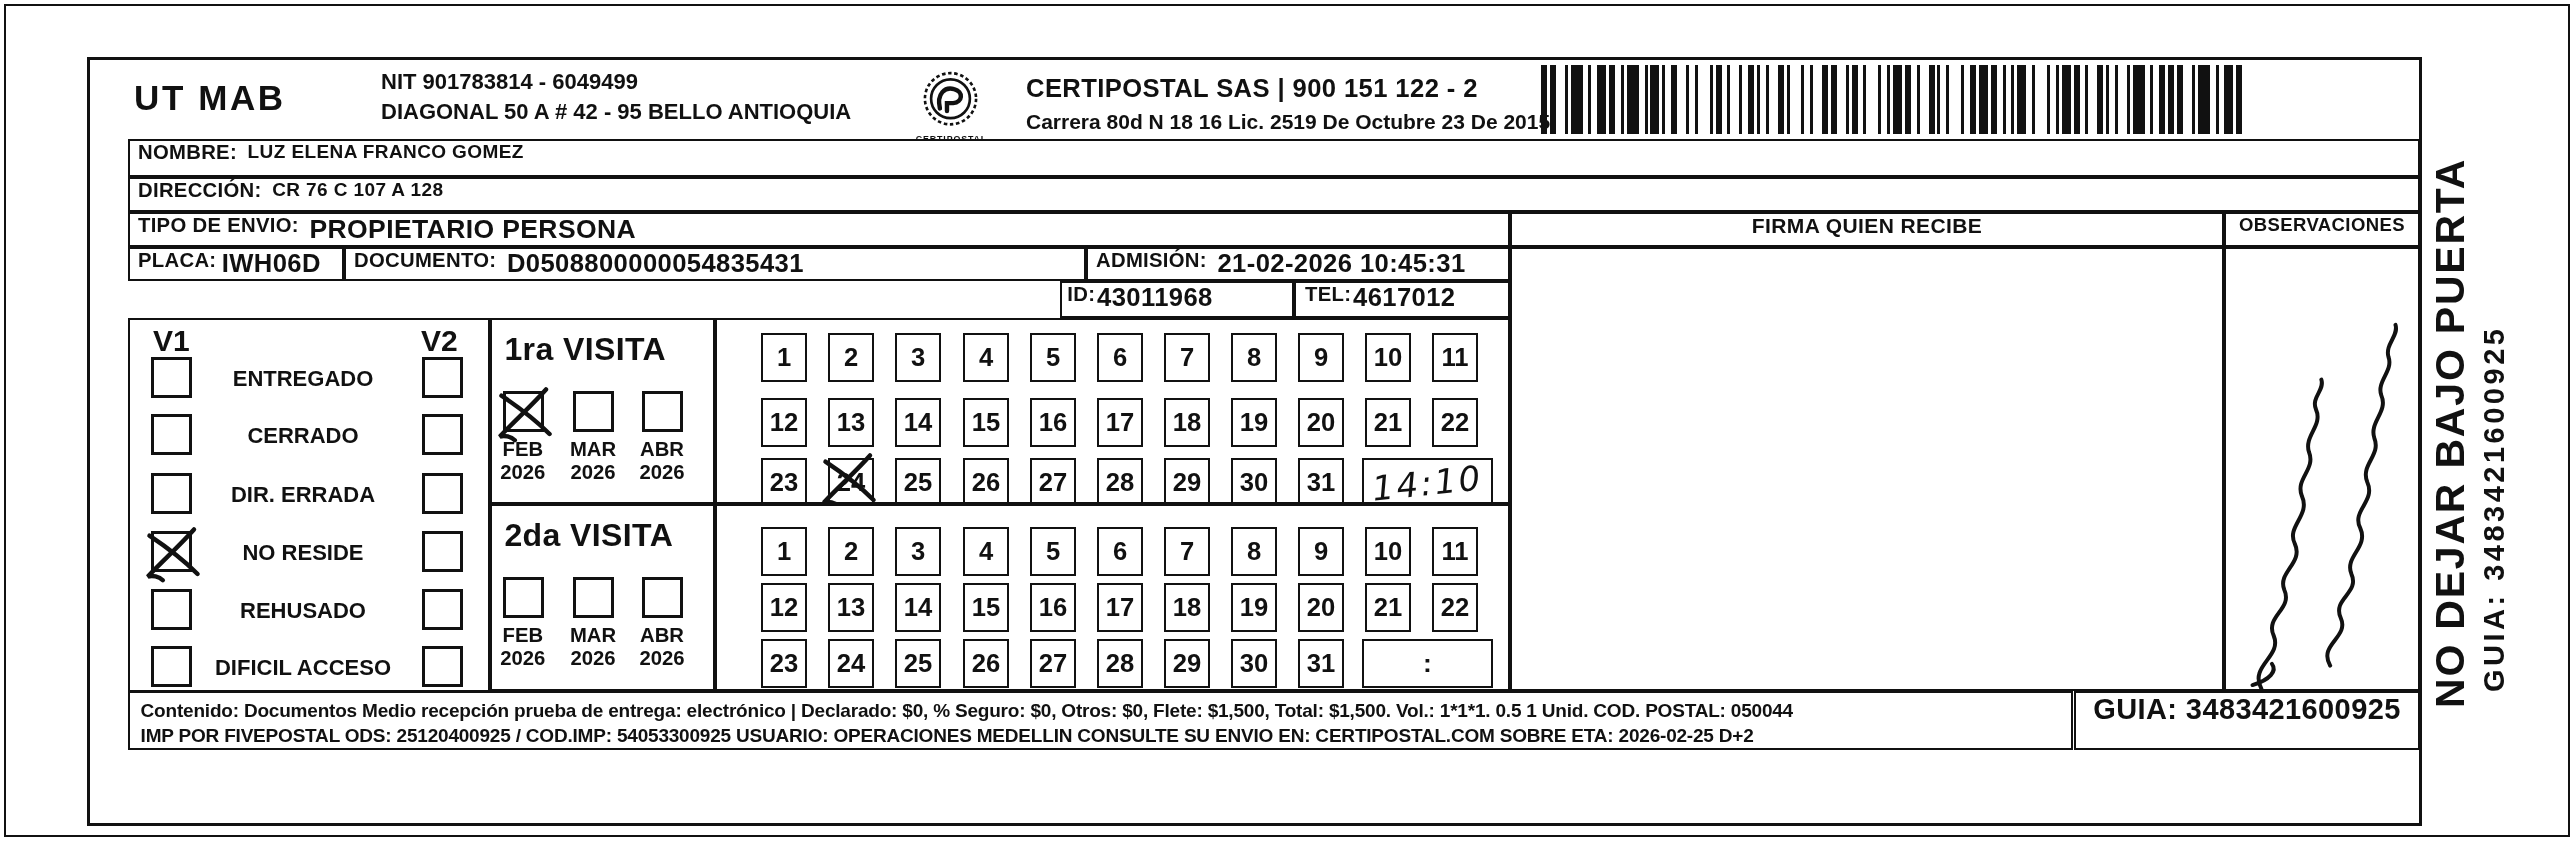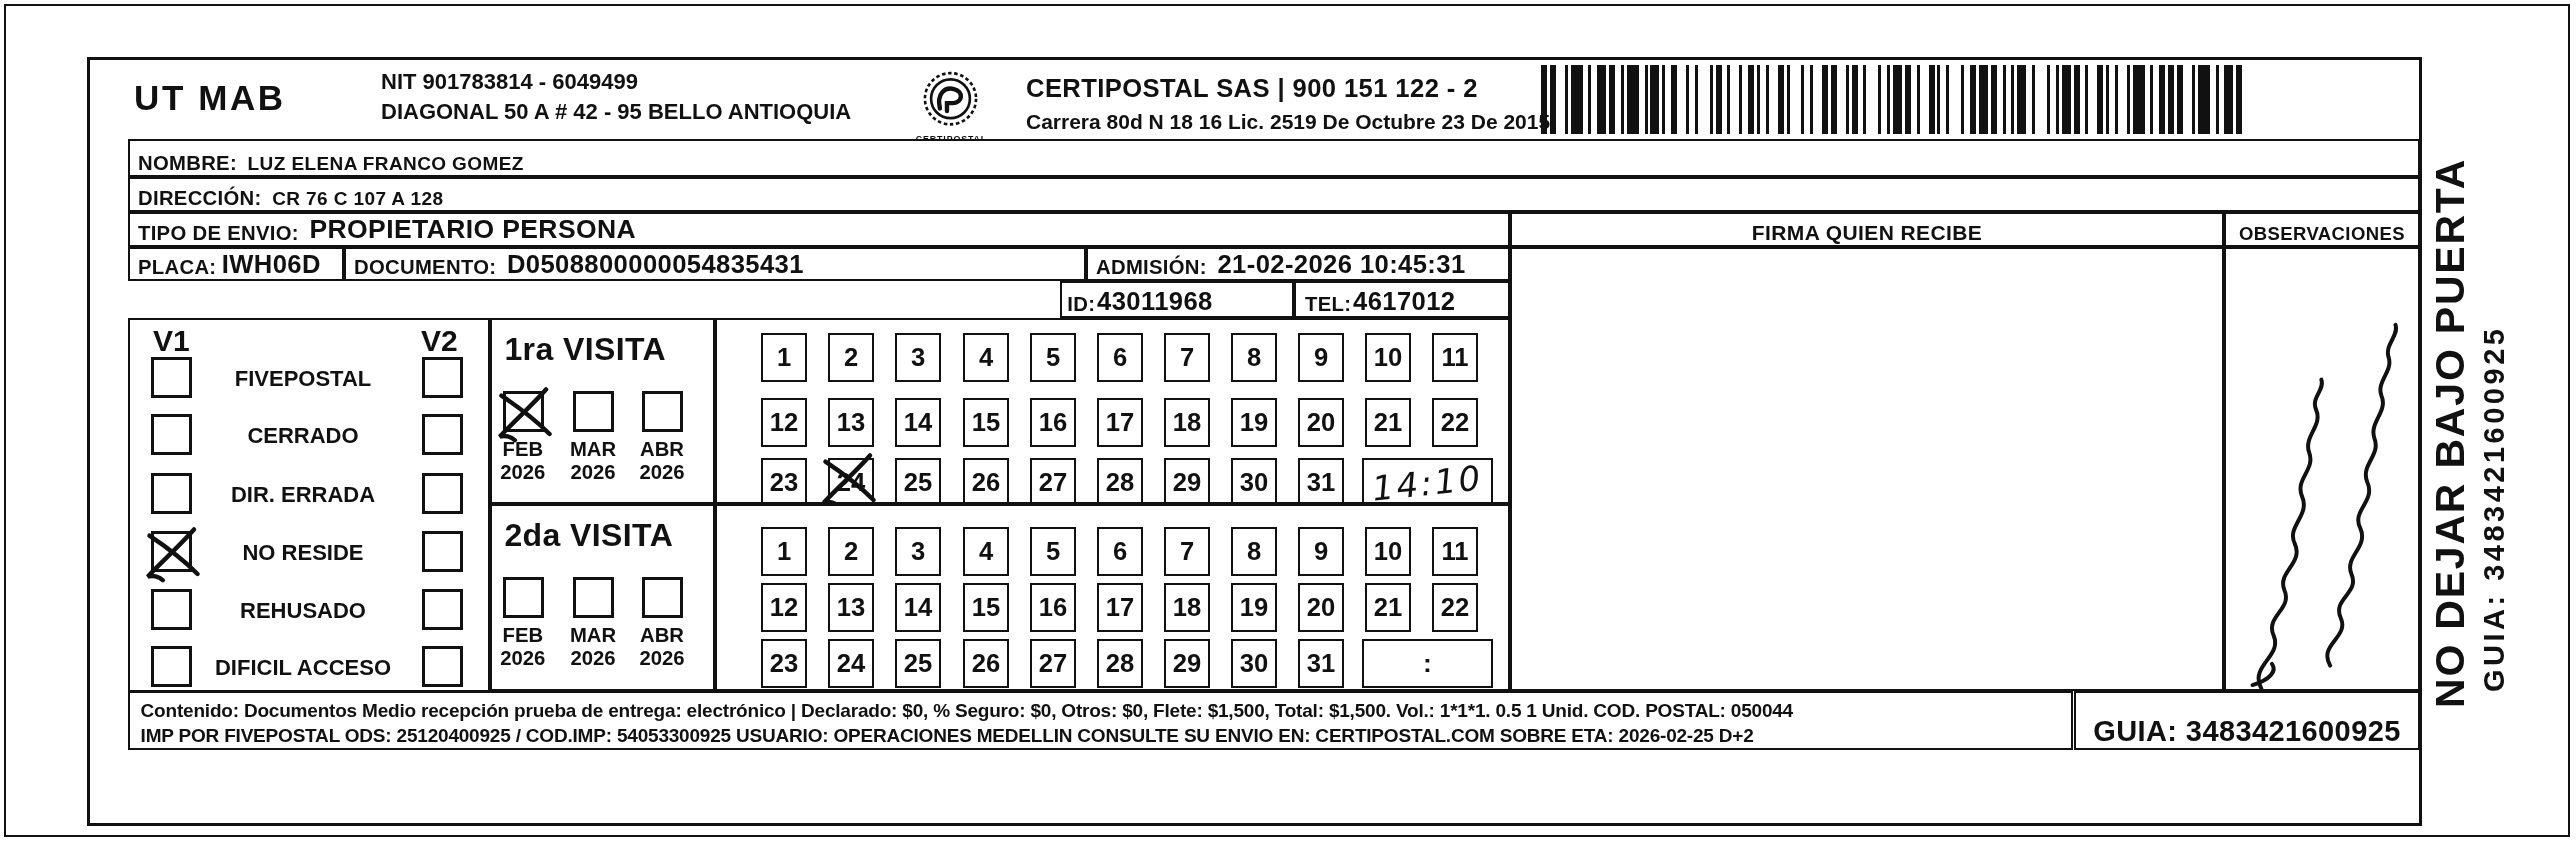--- a/index.html
+++ b/index.html
@@ -1,21 +1,21 @@
 <!DOCTYPE html>
 <html style="font-size:14px"><head>
 <meta charset="utf-8">
 <style>
   html,body{margin:0;padding:0;background:#ffffff}
   .stage{position:relative;width:2576px;height:842px;background:#ffffff;overflow:hidden;
          font-family:"Liberation Sans",sans-serif;color:#111;font-weight:700;}
   .abs{position:absolute}
   .page-border{position:absolute;left:4.4px;top:4.4px;right:6.2px;bottom:5.3px;border:2.6px solid #111;pointer-events:none}
   .form-box{position:absolute;left:87px;top:57px;width:2335px;height:769px;border:3.5px solid #111;box-sizing:border-box}
-  .cell{position:absolute;border:2.6px solid #111;box-sizing:border-box;display:flex;align-items:flex-end;background:#fff;overflow:hidden}
+  .cell{position:absolute;border:2.6px solid #111;box-sizing:border-box;display:flex;align-items:flex-start;background:#fff;overflow:hidden}
   .cell.noflex{display:block}
   .lb{font-size:20.3px;margin-left:8px;white-space:nowrap;letter-spacing:0.3px}
   .val{font-size:19px;margin-left:10.6px;white-space:nowrap;letter-spacing:0.4px}
   .hdr-center{justify-content:center;font-size:21px;letter-spacing:0.4px}
   .panel{position:absolute;border:2.6px solid #111;box-sizing:border-box;background:#fff}
   .chk{position:absolute;width:41px;height:41px;border:3.5px solid #111;box-sizing:border-box;background:#fff}
   .daybox{position:absolute;width:46px;height:49px;border:2.6px solid #111;box-sizing:border-box;
           display:flex;align-items:center;justify-content:center;font-size:25.6px}
   .timebox{position:absolute;width:131px;height:49px;border:2.6px solid #111;box-sizing:border-box;
            display:flex;align-items:center;justify-content:center;font-size:26.5px}
@@ -170,21 +170,21 @@
       <path d="M40 498 C26 472 64 462 54 438 C44 416 76 408 66 386 C58 366 88 356 78 334 C68 314 96 302 86 280 C78 260 102 250 94 230 C88 212 110 200 102 182 C96 168 112 160 108 148" fill="none" stroke="#111" stroke-width="4.5" stroke-linecap="round"></path>
       <path d="M118 472 C104 448 140 440 130 418 C120 396 152 390 142 368 C134 348 162 338 152 316 C142 296 170 286 160 264 C152 244 176 234 168 214 C162 196 184 184 176 166 C170 150 190 138 184 122 C180 108 196 98 192 86" fill="none" stroke="#111" stroke-width="4.5" stroke-linecap="round"></path>
       <path d="M30 494 C50 488 58 478 52 470" fill="none" stroke="#111" stroke-width="4.5" stroke-linecap="round"></path>
     </svg>
   </div>
 
   <div class="panel" style="left:128px;top:318px;width:362px;height:374px" id="status-panel">
     <div class="vtitle" style="left:23px;top:3.5px">V1</div>
     <div class="vtitle" style="left:291px;top:3.5px">V2</div>
   <div class="chk" style="left:21px;top:37px"></div>
-      <div class="status-label" style="top:46px">FIVEPOSTAL</div>
+      <div class="status-label" style="top:46px">ENTREGADO</div>
       <div class="chk" style="left:292px;top:37px"></div>
       <div class="chk" style="left:21px;top:94px"></div>
       <div class="status-label" style="top:103px">CERRADO</div>
       <div class="chk" style="left:292px;top:94px"></div>
       <div class="chk" style="left:21px;top:153px"></div>
       <div class="status-label" style="top:162px">DIR. ERRADA</div>
       <div class="chk" style="left:292px;top:153px"></div>
       <div class="chk" style="left:21px;top:211px">
         <svg style="position:absolute;left:-8.8px;top:-8.8px;width:57px;height:57px;overflow:visible" viewBox="0 0 64 64">
           <path d="M5 12 C20 22 38 34 59 55" fill="none" stroke="#111" stroke-width="5" stroke-linecap="round"></path>

